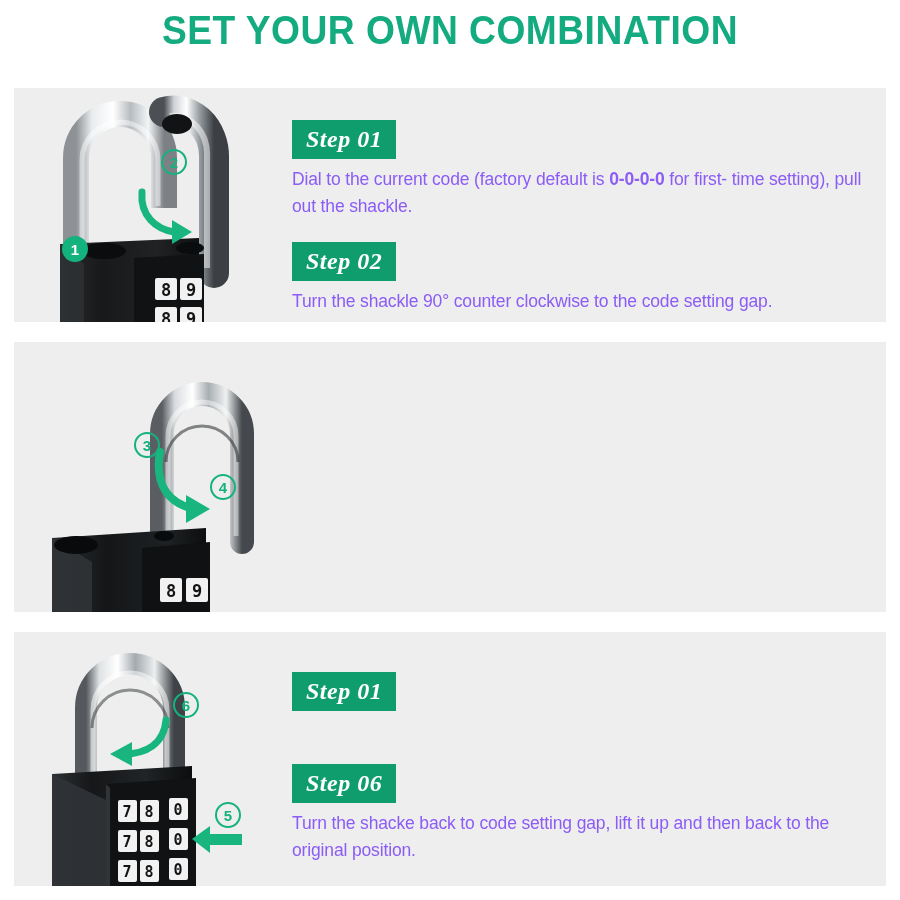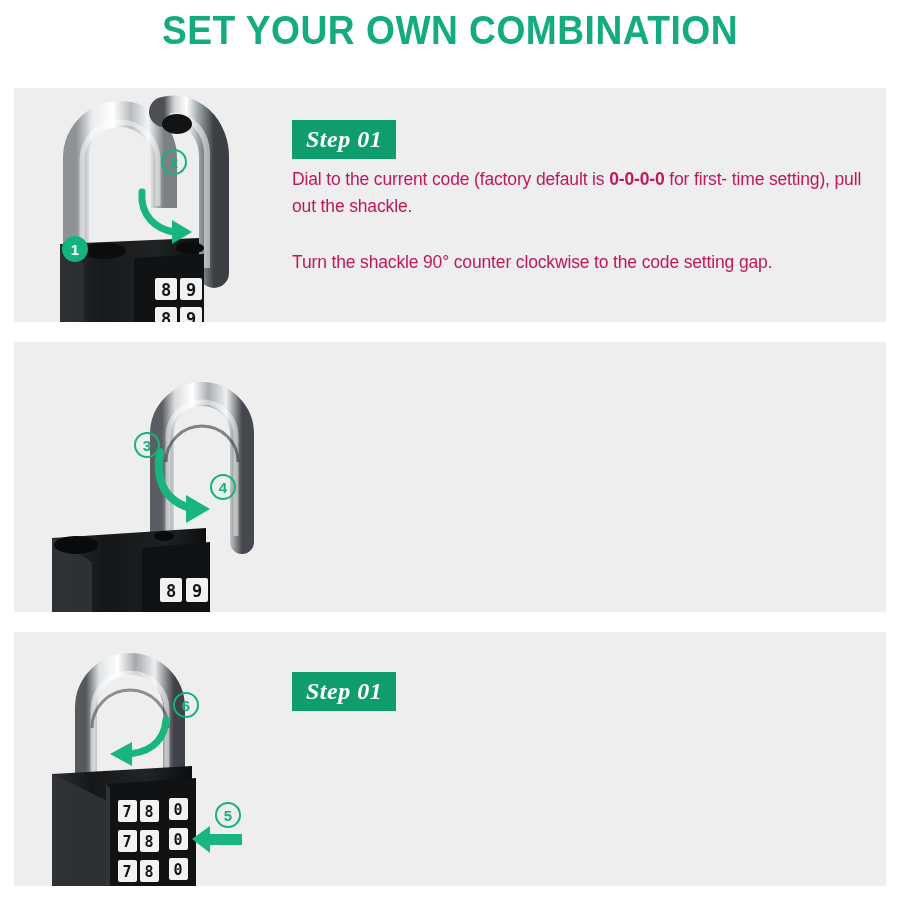--- a/index.html
+++ b/index.html
@@ -73,21 +73,21 @@
     font-size: 24px;
     line-height: 1;
     padding: 7px 14px 8px 14px;
     letter-spacing: 0.5px;
   }
   .step-body {
     margin-top: 7px;
     font-family: "Liberation Sans", sans-serif;
     font-size: 17.5px;
     line-height: 1.55;
-    color: #be185d;
+    color: #8b5cf6;
     letter-spacing: -0.15px;
   }
   .step-body b { font-weight: bold; }
 
   
   #p1-step1 { top: 14px; }
   #p1-step2 { top: 136px; }
   
   #p2-step3 { top: 22px; }
   #p2-step4 { top: 144px; }
@@ -194,20 +194,21 @@
     <div class="marker filled" style="left:48px; top:148px;">1</div>
     <div class="marker outline" style="left:147px; top:61px;">2</div>
   </div>
 
   <div class="panel-text">
     <div class="step-block" id="p1-step1">
       <span class="step-badge">Step 01</span>
       <div class="step-body"><span>Dial to the current code (factory default is </span><b>0-0-0-0</b><span> for first- time setting), pull out the shackle.</span></div>
     </div>
     <div class="step-block" id="p1-step2">
+      <span class="step-badge">Step 02</span>
       <div class="step-body">Turn the shackle 90° counter clockwise to the code setting gap.</div>
     </div>
   </div>
 </div>
 
 <div class="panel" id="panel-2">
 
   <div class="panel-image">
     <div class="lock-stage">
       <svg width="272" height="270" viewBox="0 0 272 270">
@@ -331,14 +332,18 @@
     </div>
 
     <div class="marker outline" style="left:159px; top:60px;">6</div>
     <div class="marker outline" style="left:201px; top:170px;">5</div>
   </div>
 
   <div class="panel-text">
     <div class="step-block" id="p3-step5">
       <span class="step-badge">Step 01</span>
     </div>
+    <div class="step-block" id="p3-step6">
+      <span class="step-badge">Step 06</span>
+      <div class="step-body">Turn the shacke back to code setting gap, lift it up and then back to the original position.</div>
+    </div>
   </div>
 </div>
 
 </body></html>

